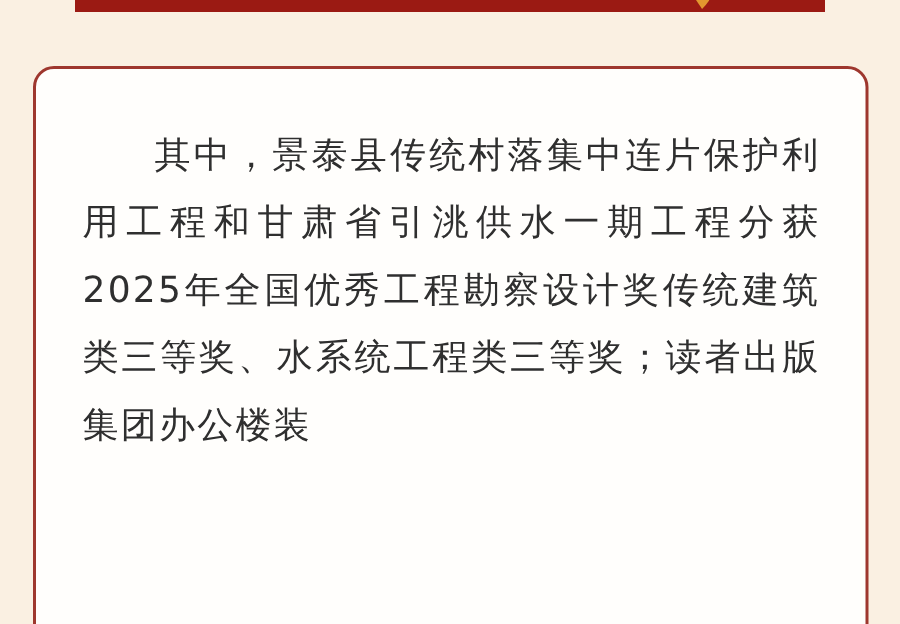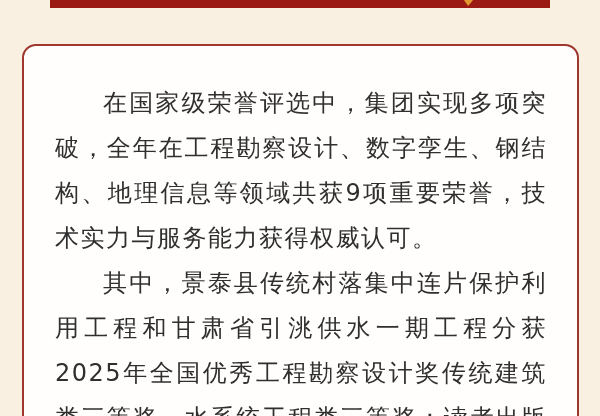--- a/index.html
+++ b/index.html
@@ -61,16 +61,15 @@
 </style>
 </head>
 <body>
 
 <div class="top-bar">
   <div class="ornament-fragment"></div>
 </div>
 
 <div class="content-card">
   <div class="article-body">
-    <p>在国家级荣誉评选中，集团实现多项突破，全年在工程勘察设计、数字孪生、钢结构、地理信息等领域共获9项重要荣誉，技术实力与服务能力获得权威认可。</p>
     <p>其中，景泰县传统村落集中连片保护利用工程和甘肃省引洮供水一期工程分获2025年全国优秀工程勘察设计奖传统建筑类三等奖、水系统工程类三等奖；读者出版集团办公楼装</p>
   </div>
 </div>
 
 </body></html>

